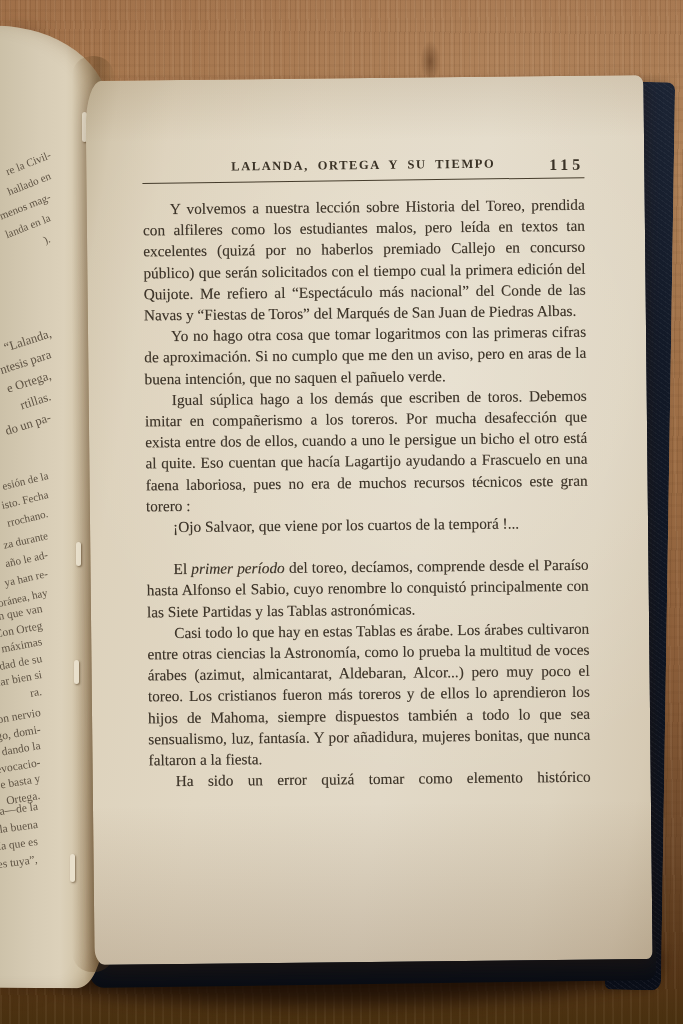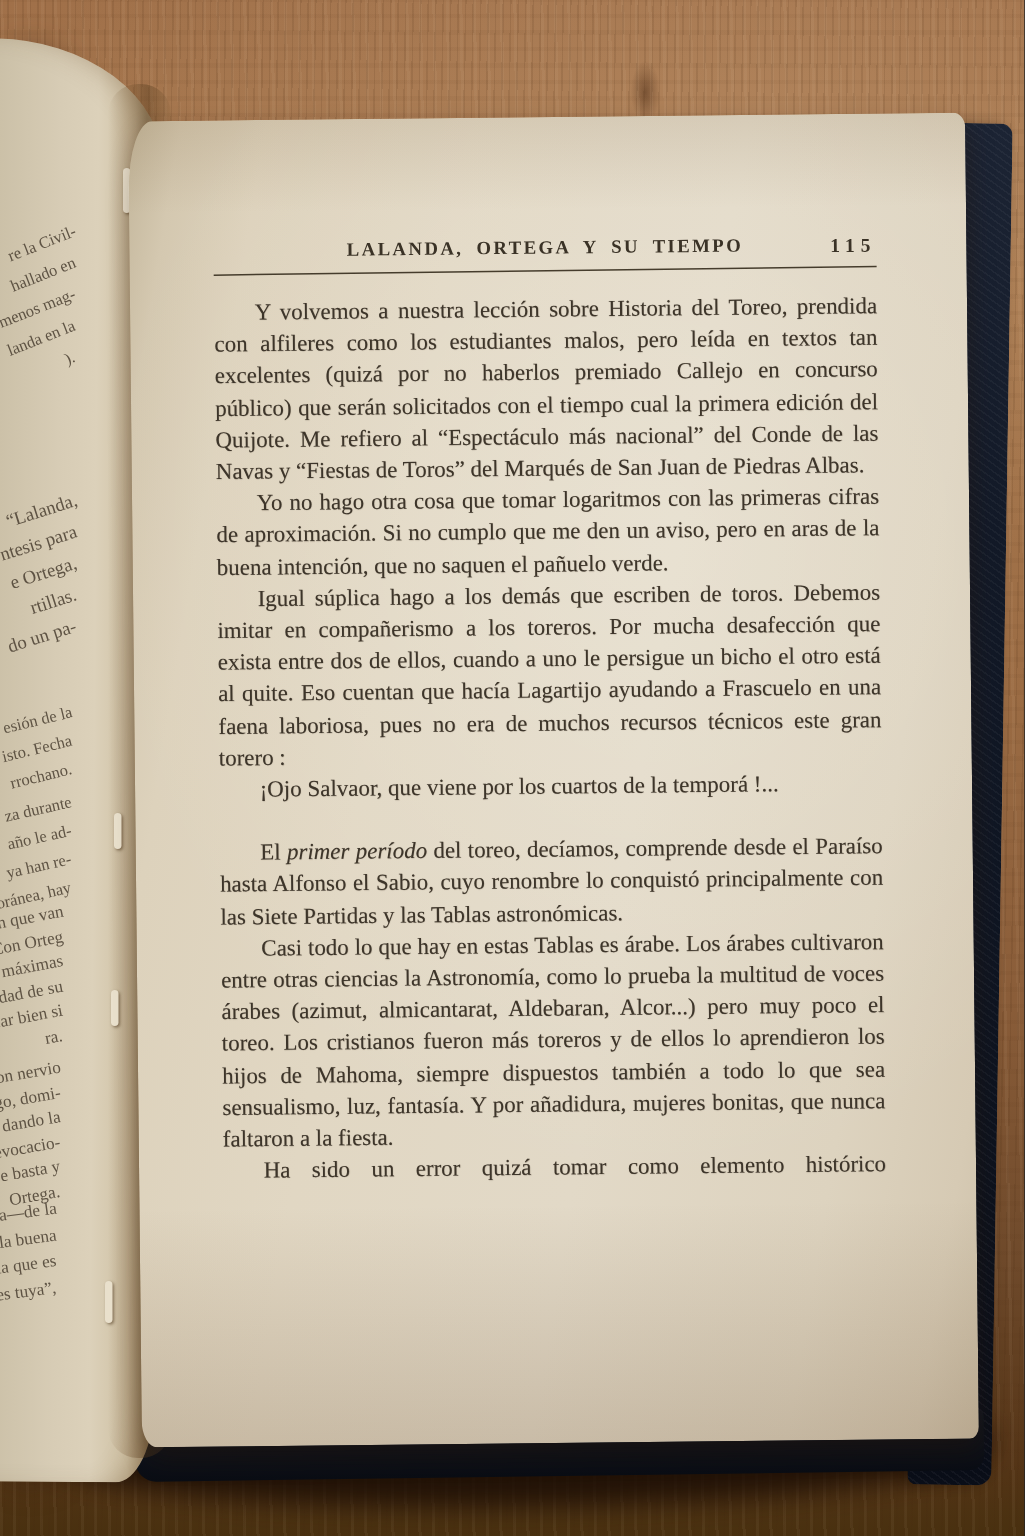--- a/index.html
+++ b/index.html
@@ -101,21 +101,21 @@
     box-shadow:2px 8px 16px rgba(40,20,5,.35);
     overflow:hidden;color:#3c342a;
   }
   .page-head{
     position:relative;margin:80px 60px 0 56px;height:18px;
     font-weight:bold;font-size:12.5px;letter-spacing:1.6px;word-spacing:4px;
     text-align:center;color:#3a3226;
   }
   .head-page{
     position:absolute;right:0;top:0;font-weight:bold;
-    font-size:13px;letter-spacing:4px;
+    font-size:16px;letter-spacing:4px;
   }
   .head-rule{
     margin:4px 60px 15px 56px;border-bottom:1.6px solid #453c2c;
     transform:rotate(-.15deg);
   }
   .page-body{
     margin:0 60px 0 56px;font-size:15.3px;line-height:21.2px;
     text-align:justify;color:#3d352a;
     text-shadow:.2px .2px .5px rgba(70,58,45,.45);
   }

